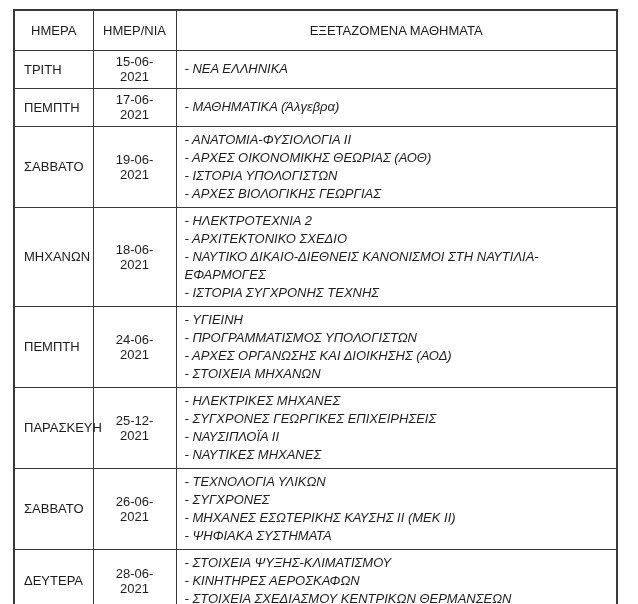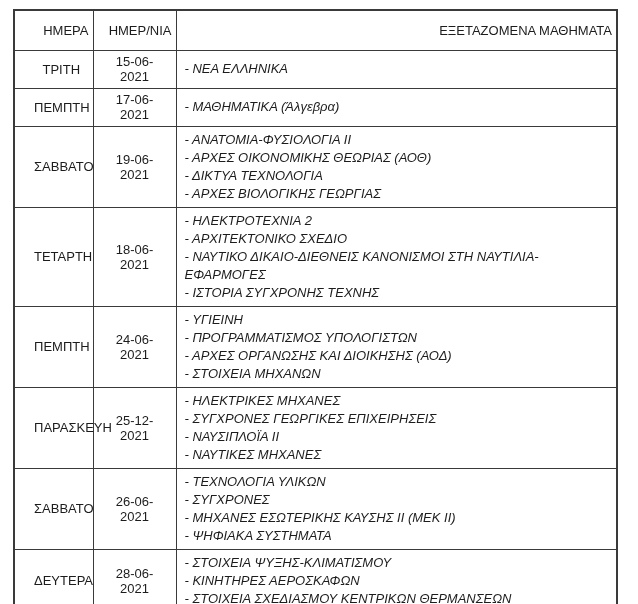--- a/index.html
+++ b/index.html
@@ -31,25 +31,25 @@
   table.schedule td {
     border: 1px solid #3a3a3a;
     vertical-align: middle;
     font-weight: normal;
     background: #ffffff;
   }
   col.c-day  { width: 79px; }
   col.c-date { width: 83px; }
   col.c-subj { width: auto; }
   tr.head-row { height: 40px; }
-  tr.head-row th { text-align: right; padding: 2px 4px; }
+  tr.head-row th { text-align: center; padding: 2px 4px; }
   tr.single-row { height: 38px; }
   td.day-cell {
-    text-align: center;
-    padding: 3px 4px 3px 19px;
+    text-align: left;
+    padding: 3px 4px 3px 9px;
     margin-top: 30px;
   }
   td.date-cell {
     text-align: center;
     padding: 3px 10px;
     margin-left: 16px;
   }
   td.subjects-cell {
     text-align: left;
     padding: 4px 6px 4px 8px;
@@ -91,27 +91,27 @@
           <div class="subj">- ΜΑΘΗΜΑΤΙΚΑ (Άλγεβρα)</div>
         </td>
       </tr>
 
       <tr>
         <td class="day-cell">ΣΑΒΒΑΤΟ</td>
         <td class="date-cell">19-06-2021</td>
         <td class="subjects-cell">
           <div class="subj">- ΑΝΑΤΟΜΙΑ-ΦΥΣΙΟΛΟΓΙΑ ΙΙ</div>
           <div class="subj">- ΑΡΧΕΣ ΟΙΚΟΝΟΜΙΚΗΣ ΘΕΩΡΙΑΣ (ΑΟΘ)</div>
-          <div class="subj">- ΔΙΚΤΥΑ ΤΕΧΝΟΛΟΓΙΑ</div>
+          <div class="subj">- ΙΣΤΟΡΙΑ ΥΠΟΛΟΓΙΣΤΩΝ</div>
           <div class="subj">- ΑΡΧΕΣ ΒΙΟΛΟΓΙΚΗΣ ΓΕΩΡΓΙΑΣ</div>
         </td>
       </tr>
 
       <tr>
-        <td class="day-cell">ΤΕΤΑΡΤΗ</td>
+        <td class="day-cell">ΜΗΧΑΝΩΝ</td>
         <td class="date-cell">18-06-2021</td>
         <td class="subjects-cell">
           <div class="subj">- ΗΛΕΚΤΡΟΤΕΧΝΙΑ 2</div>
           <div class="subj">- ΑΡΧΙΤΕΚΤΟΝΙΚΟ ΣΧΕΔΙΟ</div>
           <div class="subj">- ΝΑΥΤΙΚΟ ΔΙΚΑΙΟ-ΔΙΕΘΝΕΙΣ ΚΑΝΟΝΙΣΜΟΙ ΣΤΗ ΝΑΥΤΙΛΙΑ-ΕΦΑΡΜΟΓΕΣ</div>
           <div class="subj">- ΙΣΤΟΡΙΑ ΣΥΓΧΡΟΝΗΣ ΤΕΧΝΗΣ</div>
         </td>
       </tr>
 
       <tr>

